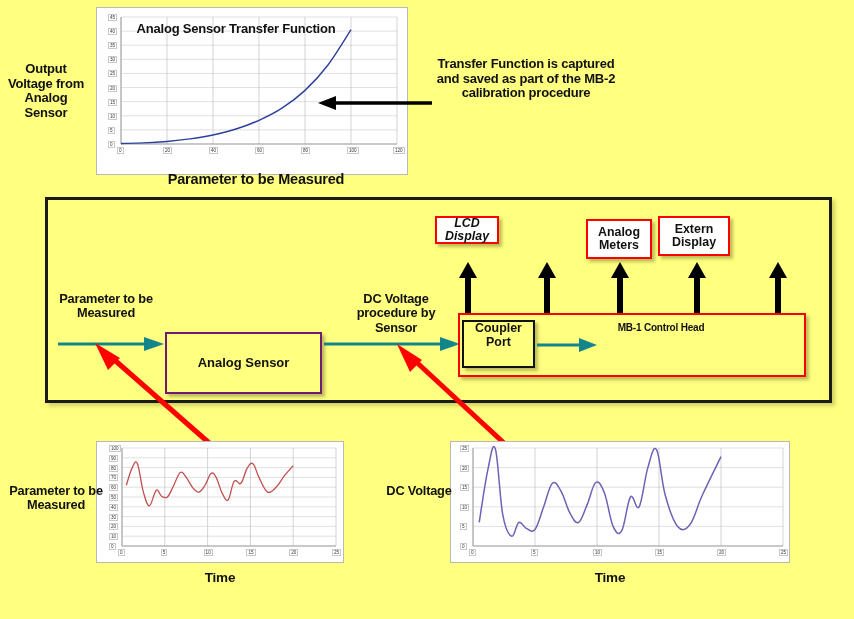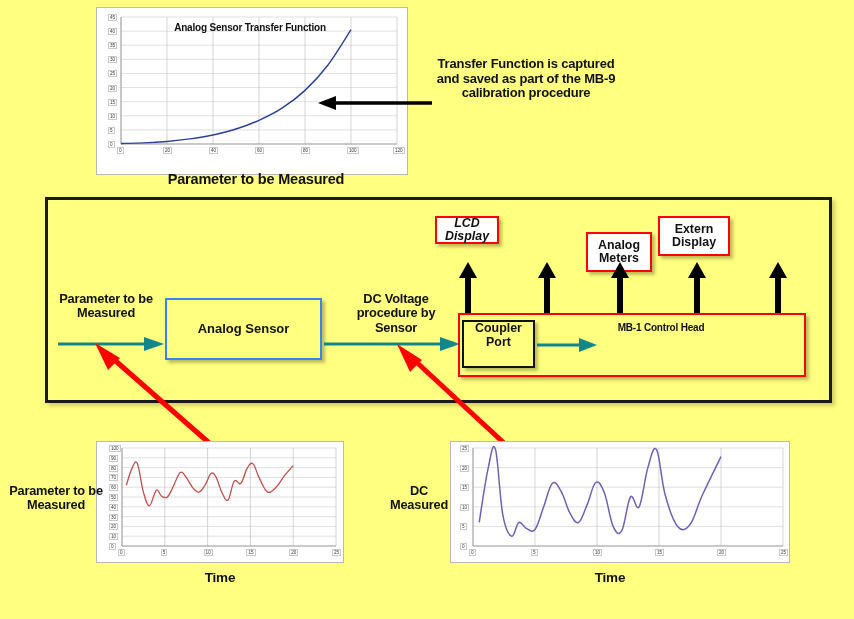--- a/index.html
+++ b/index.html
@@ -44,23 +44,23 @@
     width: 292px; height: 145px;
   }
   .tick {
     position: absolute;
     font-size: 4.6px;
     color: #333;
     font-family: "Liberation Sans", sans-serif;
     white-space: nowrap;
   }
   #tf-title {
-    left: 150px; top: 22px;
+    left: 136px; top: 22px;
     width: 200px;
-    font-size: 10px;
+    font-size: 13px;
   }
   #tf-xlabel {
     left: 118px; top: 171px;
     width: 276px;
     font-size: 14.5px;
   }
   #out-volt-label {
     left: 4px; top: 62px;
     width: 84px;
     font-size: 13px;
@@ -99,23 +99,23 @@
     line-height: 1.08;
   }
 
   .uparrow {
     position: absolute;
     width: 18px;
     height: 52px;
   }
 
   #analog-sensor-box {
-    left: 165px; top: 298px;
+    left: 165px; top: 332px;
     width: 157px; height: 62px;
-    border: 2px solid #3b82f6;
+    border: 2px solid #701a75;
     background: #FFFF80;
     box-sizing: border-box;
     display: flex; align-items: center; justify-content: center;
     box-shadow: 3px 3px 3px rgba(110,110,40,0.45);
   }
   #analog-sensor-box span {
     font-weight: bold; font-size: 13px; color: #111; text-align: center;
     line-height: 1.15;
   }
 
@@ -233,34 +233,35 @@
       <div class="tick" style="left: 255px; top: 147px; background: rgb(255, 255, 255); border: 0.5px solid rgb(200, 200, 200); padding: 0px 1px;">60</div>
       <div class="tick" style="left: 301px; top: 147px; background: rgb(255, 255, 255); border: 0.5px solid rgb(200, 200, 200); padding: 0px 1px;">80</div>
       <div class="tick" style="left: 347px; top: 147px; background: rgb(255, 255, 255); border: 0.5px solid rgb(200, 200, 200); padding: 0px 1px;">100</div>
       <div class="tick" style="left: 393px; top: 147px; background: rgb(255, 255, 255); border: 0.5px solid rgb(200, 200, 200); padding: 0px 1px;">120</div>
     </div>
 
   <div class="abs lbl" id="tf-title">Analog Sensor Transfer Function</div>
 
   <div class="abs lbl" id="tf-xlabel">Parameter to be Measured</div>
 
-
-  <div class="abs lbl" id="tf-note">Transfer Function is captured and saved as part of the MB-9 calibration procedure</div>
+  <div class="abs lbl" id="out-volt-label">Output Voltage from Analog Sensor</div>
+
+  <div class="abs lbl" id="tf-note">Transfer Function is captured and saved as part of the MB-2 calibration procedure</div>
 
   <svg class="abs" style="left:310px; top:92px;" width="124" height="22">
     <line x1="122" y1="11" x2="24" y2="11" stroke="#000" stroke-width="3.4"></line>
     <polygon points="8,11 26,4 26,18" fill="#000"></polygon>
   </svg>
 
   <div class="abs" id="system-frame"></div>
 
   <div class="tile" style="left:435px; top:216px; width:64px; height:28px;font-style:italic;">
     <span>LCD Display</span>
   </div>
-  <div class="tile" style="left:586px; top:232px; width:66px; height:40px;">
+  <div class="tile" style="left:586px; top:219px; width:66px; height:40px;">
     <span>Analog Meters</span>
   </div>
   <div class="tile" style="left:658px; top:216px; width:72px; height:40px;">
     <span>Extern Display</span>
   </div>
 
   <svg class="abs uparrow" style="left:459px; top:262px;" viewBox="0 0 18 52">
     <rect x="6" y="14" width="6" height="38" fill="#000"></rect>
     <polygon points="9,0 18,16 0,16" fill="#000"></polygon>
   </svg>
@@ -396,15 +397,15 @@
       <div class="tick" style="left: 460px; top: 464.6px; background: rgb(255, 255, 255); border: 0.5px solid rgb(200, 200, 200); padding: 0px 1px;">20</div>
       <div class="tick" style="left: 460px; top: 445px; background: rgb(255, 255, 255); border: 0.5px solid rgb(200, 200, 200); padding: 0px 1px;">25</div>
       <div class="tick" style="left: 469px; top: 549px; background: rgb(255, 255, 255); border: 0.5px solid rgb(200, 200, 200); padding: 0px 1px;">0</div>
       <div class="tick" style="left: 531px; top: 549px; background: rgb(255, 255, 255); border: 0.5px solid rgb(200, 200, 200); padding: 0px 1px;">5</div>
       <div class="tick" style="left: 593px; top: 549px; background: rgb(255, 255, 255); border: 0.5px solid rgb(200, 200, 200); padding: 0px 1px;">10</div>
       <div class="tick" style="left: 655px; top: 549px; background: rgb(255, 255, 255); border: 0.5px solid rgb(200, 200, 200); padding: 0px 1px;">15</div>
       <div class="tick" style="left: 717px; top: 549px; background: rgb(255, 255, 255); border: 0.5px solid rgb(200, 200, 200); padding: 0px 1px;">20</div>
       <div class="tick" style="left: 779px; top: 549px; background: rgb(255, 255, 255); border: 0.5px solid rgb(200, 200, 200); padding: 0px 1px;">25</div>
     </div>
   <div class="abs lbl" id="right-xlabel">Time</div>
-  <div class="abs lbl" id="dcv-label-bot">DC Measured</div>
+  <div class="abs lbl" id="dcv-label-bot">DC Voltage</div>
 
 </div>
 
 </body></html>

